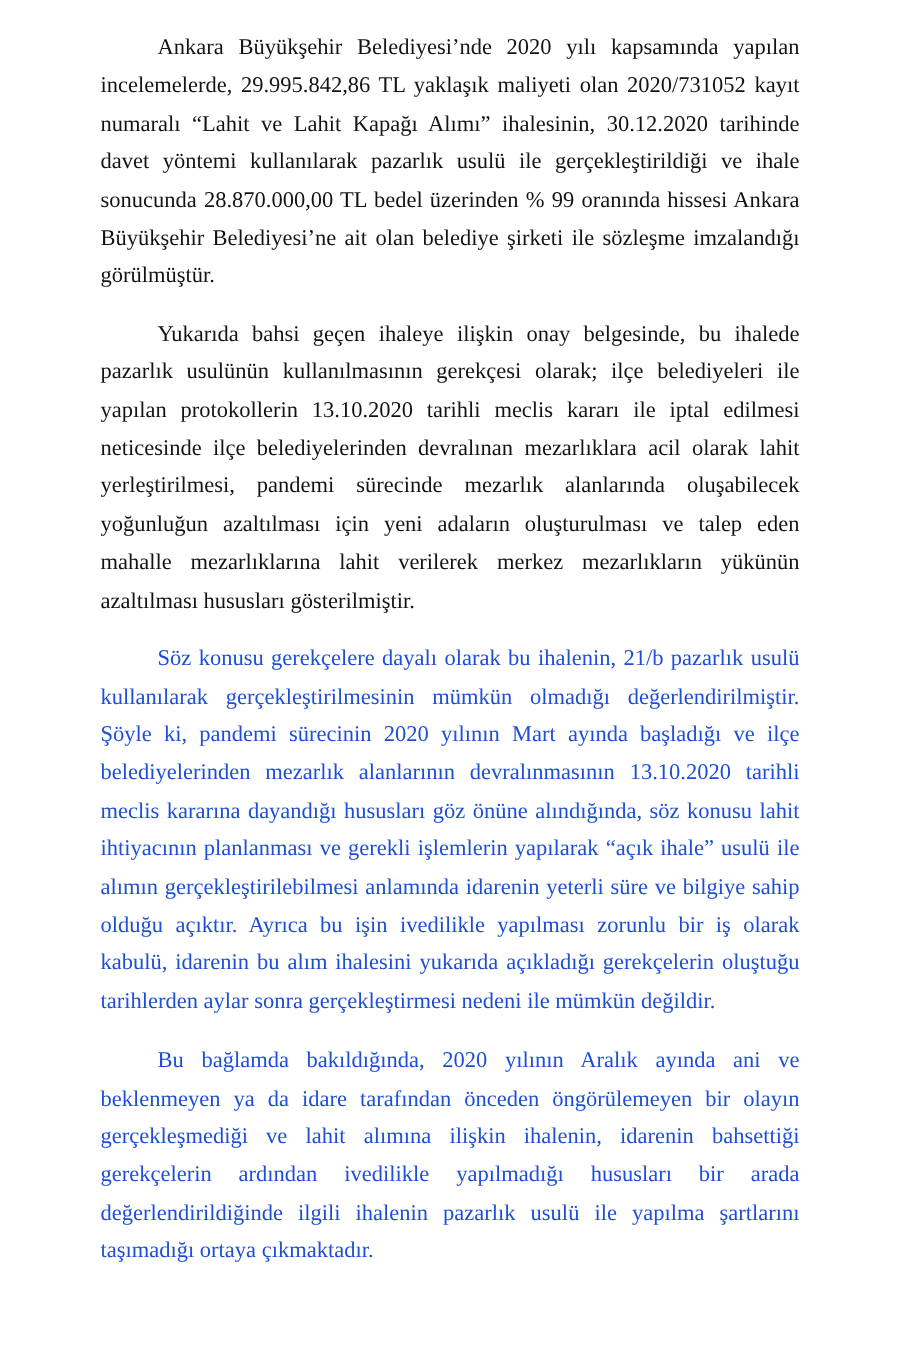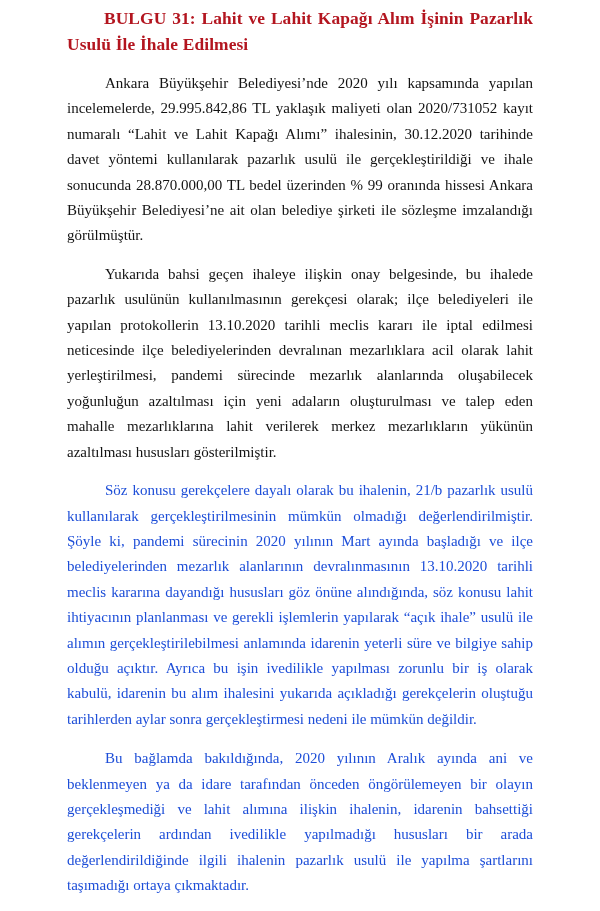--- a/index.html
+++ b/index.html
@@ -60,21 +60,20 @@
   .gap-para        { height: 13px; }
   .gap-para-lg     { height: 14px; }
 
   .spacer { width: 100%; }
 </style>
 </head>
 <body>
 
 <div class="page">
 
-  <h1 class="doc-title">BULGU 31: Lahit ve Lahit Kapağı Alım İşinin Pazarlık Usulü İle İhale Edilmesi</h1>
 
   <div class="spacer gap-after-title"></div>
 
   <p class="para black">Ankara Büyükşehir Belediyesi’nde 2020 yılı kapsamında yapılan incelemelerde, 29.995.842,86 TL yaklaşık maliyeti olan 2020/731052 kayıt numaralı “Lahit ve Lahit Kapağı Alımı” ihalesinin, 30.12.2020 tarihinde davet yöntemi kullanılarak pazarlık usulü ile gerçekleştirildiği ve ihale sonucunda 28.870.000,00 TL bedel üzerinden % 99 oranında hissesi Ankara Büyükşehir Belediyesi’ne ait olan belediye şirketi ile sözleşme imzalandığı görülmüştür.</p>
 
   <div class="spacer gap-para"></div>
 
   <p class="para black">Yukarıda bahsi geçen ihaleye ilişkin onay belgesinde, bu ihalede pazarlık usulünün kullanılmasının gerekçesi olarak; ilçe belediyeleri ile yapılan protokollerin 13.10.2020 tarihli meclis kararı ile iptal edilmesi neticesinde ilçe belediyelerinden devralınan mezarlıklara acil olarak lahit yerleştirilmesi, pandemi sürecinde mezarlık alanlarında oluşabilecek yoğunluğun azaltılması için yeni adaların oluşturulması ve talep eden mahalle mezarlıklarına lahit verilerek merkez mezarlıkların yükünün azaltılması hususları gösterilmiştir.</p>
 
   <div class="spacer gap-para"></div>

